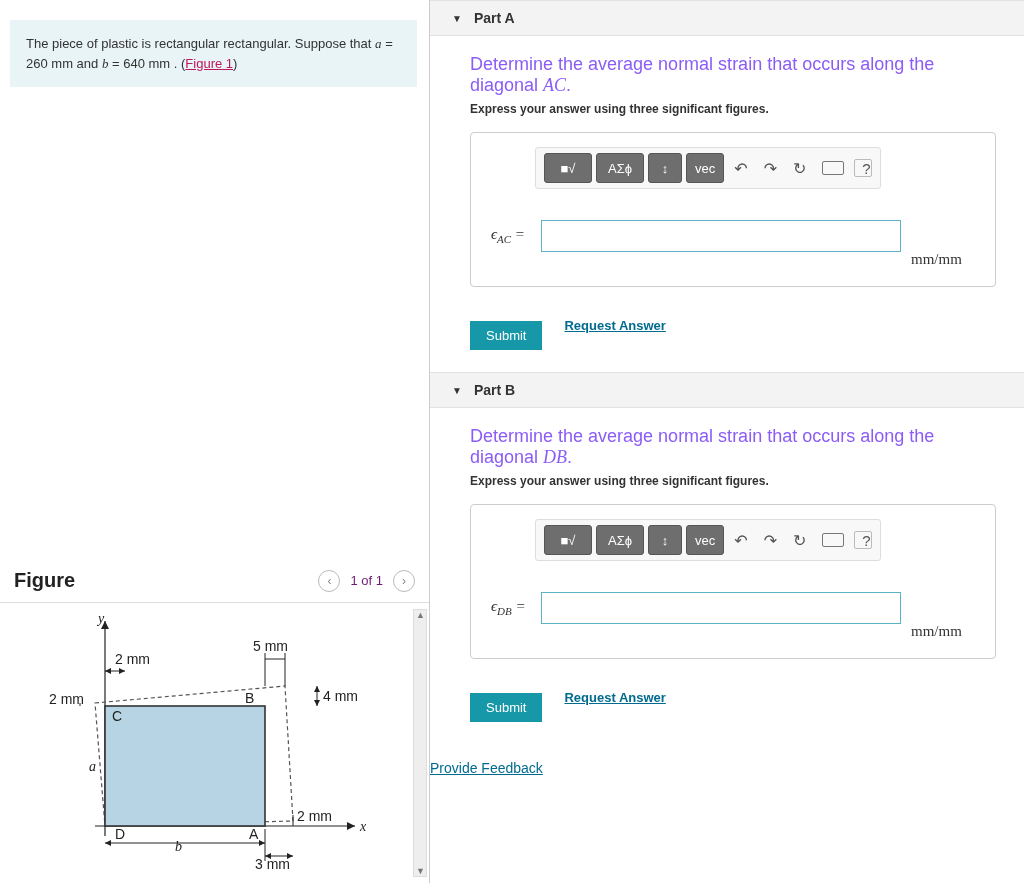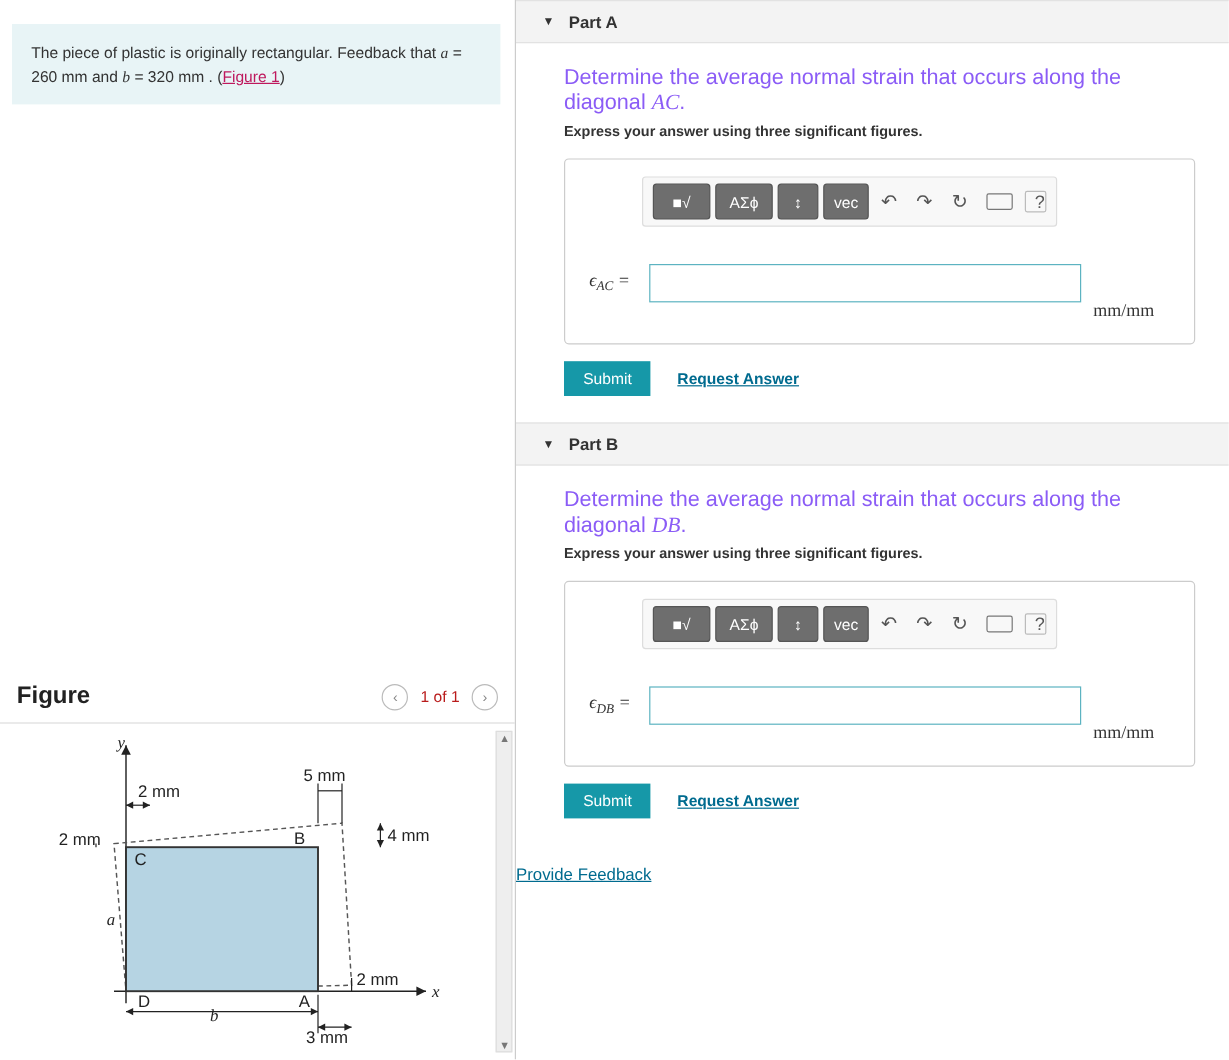--- a/index.html
+++ b/index.html
@@ -35,21 +35,21 @@
     padding: 6px 14px 10px 14px;
     border-bottom: 1px solid #ddd;
   }
   .figure-label { font-size: 20px; font-weight: bold; color: #222; }
   .fig-nav { display: flex; align-items: center; gap: 6px; }
   .nav-circ {
     width: 22px; height: 22px; border: 1px solid #bbb; border-radius: 50%;
     display: flex; align-items: center; justify-content: center;
     color: #888; font-size: 12px; background: #fff; cursor: pointer;
   }
-  .fig-count { font-size: 13px; color: #b91c1c; padding: 0 4px; }
+  .fig-count { font-size: 13px; color: #701a75; padding: 0 4px; }
   .figure-pane {
     height: 280px;
     position: relative;
     overflow: hidden;
     padding: 8px 10px 8px 35px;
   }
   .figure-scroll {
     position: absolute; right: 2px; top: 6px; bottom: 6px; width: 14px;
     background: #eee; border: 1px solid #ddd;
   }
@@ -100,37 +100,37 @@
   .answer-row { display: flex; align-items: center; gap: 10px; }
   .var-label { font-family: Liberation Serif, serif; font-style: italic; font-size: 15px; min-width: 40px; }
   .var-label sub { font-size: 11px; font-style: italic; }
   .ans-input {
     border: 1px solid #5cb3c1; height: 32px; flex: 1; max-width: 360px; padding: 4px 8px; font-size: 14px;
   }
   .unit-label { font-family: Georgia, serif; font-size: 15px; margin-top: 48px; }
   .submit-row { display: flex; align-items: center; gap: 22px; }
   .submit-btn {
     background: #1698a8; color: #fff; border: none; padding: 7px 16px;
-    font-size: 13px; cursor: pointer;
+    font-size: 13px; cursor: pointer; margin-top: 20px;
   }
   .req-link { color: #006b8f; font-size: 13px; text-decoration: underline; cursor: pointer; font-weight: bold;}
   .feedback { color: #006b8f; font-size: 14px; text-decoration: underline; cursor: pointer; padding: 10px 0 0 0; display: inline-block; }
   .kbd-icon {
     display:inline-block; width:22px; height:14px; border:1px solid #777; border-radius:2px; position:relative;
   }
 </style>
 </head>
 <body>
 
 <div class="container">
 
   <div class="left-col">
     <div class="problem-box">
-      <span>The piece of plastic is originally rectangular. Feedback that </span>
-      <span class="ital">a</span><span> = 260 mm</span><span> and </span><span class="ital">b</span><span> = 320 mm</span><span> . (</span><a href="#">Figure 1</a><span>)</span>
+      <span>The piece of plastic is rectangular rectangular. Suppose that </span>
+      <span class="ital">a</span><span> = 260 mm</span><span> and </span><span class="ital">b</span><span> = 640 mm</span><span> . (</span><a href="#">Figure 1</a><span>)</span>
     </div>
 
     <div class="left-spacer"></div>
 
     <div class="figure-header">
       <span class="figure-label">Figure</span>
       <div class="fig-nav">
         <div class="nav-circ">‹</div>
         <span class="fig-count">1 of 1</span>
         <div class="nav-circ">›</div>

